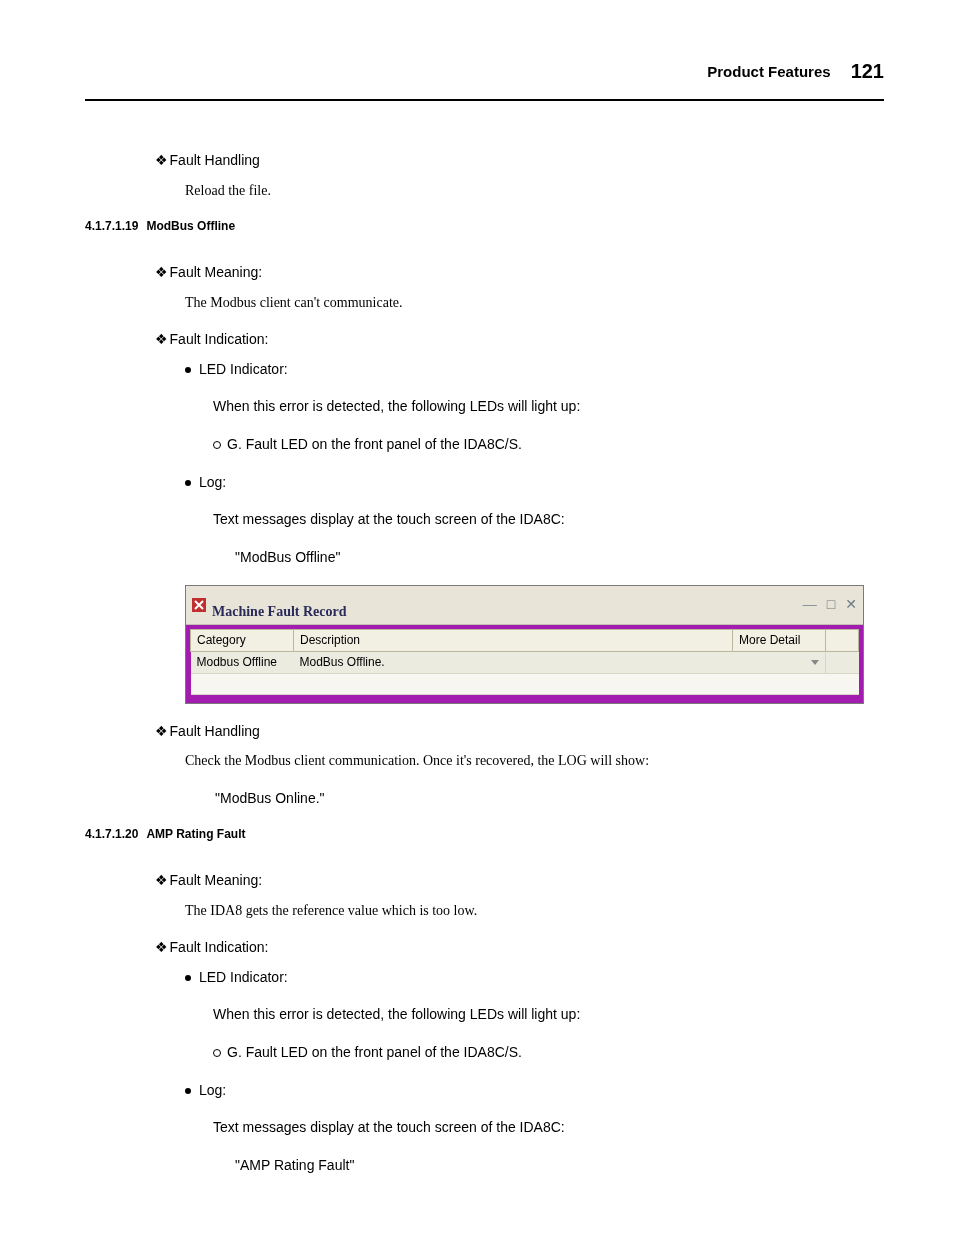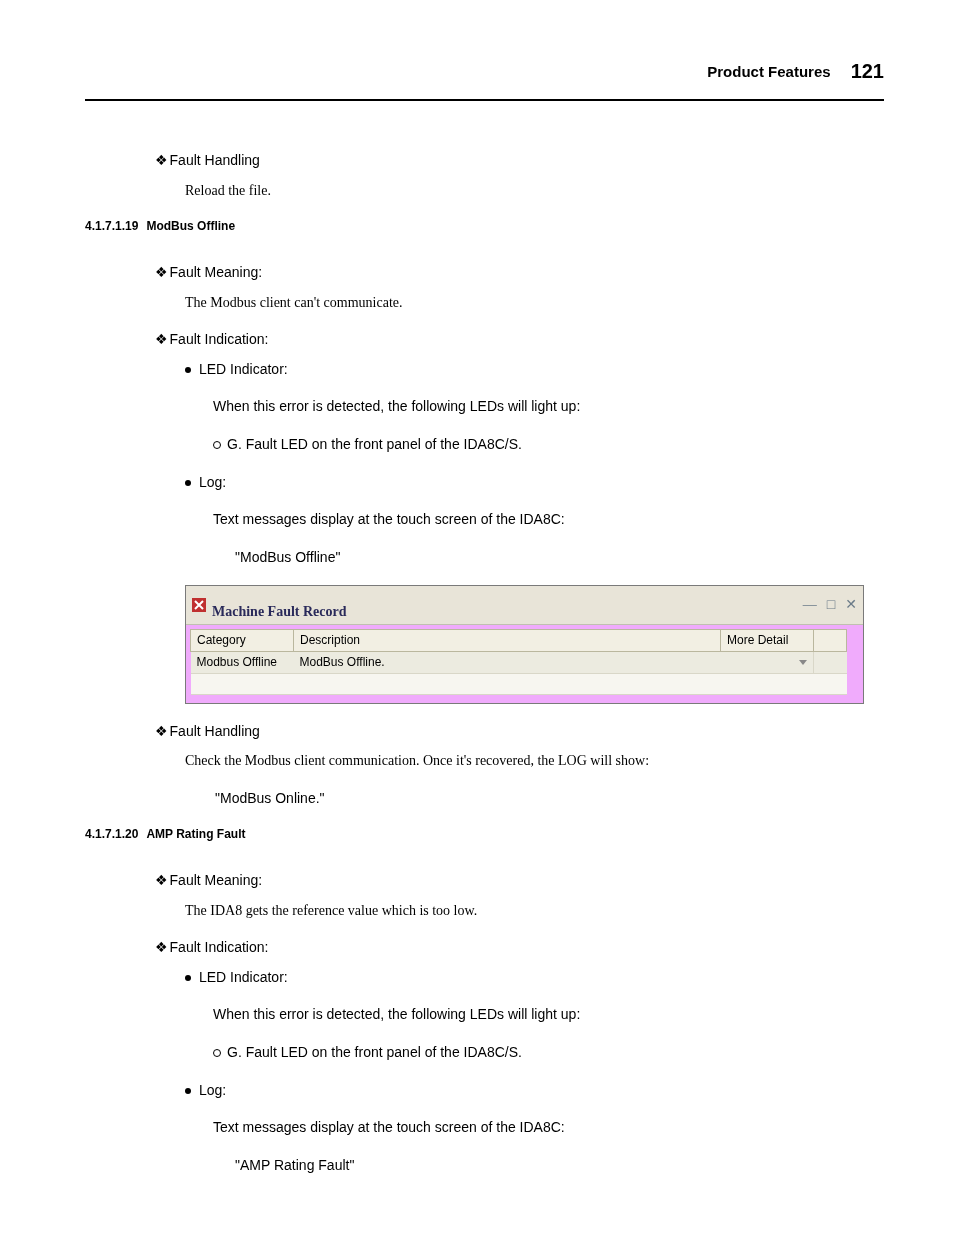--- a/index.html
+++ b/index.html
@@ -131,22 +131,22 @@
   .mfr-winbtns {
     display: flex;
     gap: 10px;
     color: #6a7a88;
     font-size: 14px;
   }
   .mfr-winbtn {
     cursor: default;
   }
   .mfr-body {
-    background: #f0abfc;
-    padding: 4px 16px 8px 4px;
+    background: #a21caf;
+    padding: 4px 4px 8px 4px;
   }
   .mfr-table {
     width: 100%;
     border-collapse: collapse;
     font-size: 12px;
   }
   .mfr-table th {
     text-align: left;
     font-weight: normal;
     background: #f2efe3;

